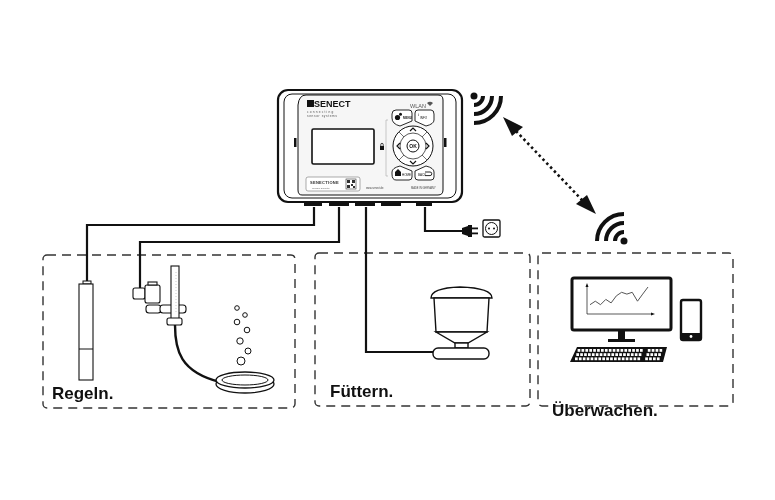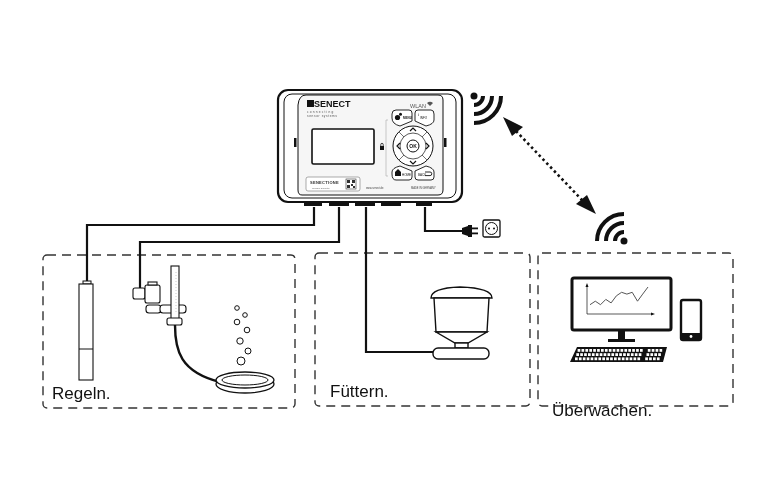--- a/index.html
+++ b/index.html
@@ -1,18 +1,18 @@
 <!DOCTYPE html>
 <html><head>
 <meta charset="utf-8">
 <style>
   html, body { margin:0; padding:0; background:#ffffff; }
   body { width:775px; height:500px; position:relative; overflow:hidden; font-family:"Liberation Sans", sans-serif; }
   #canvas { position:absolute; left:0; top:0; width:775px; height:500px; }
-  .zone-label { position:absolute; font-family:"Liberation Sans", sans-serif; font-weight:normal; font-size:17px; color:#111; }
+  .zone-label { position:absolute; font-family:"Liberation Sans", sans-serif; font-weight:bold; font-size:17px; color:#111; }
 </style>
 </head>
 <body>
 
 <svg id="canvas" viewBox="0 0 775 500" xmlns="http://www.w3.org/2000/svg">
 
   <g>
     <rect x="43" y="255" width="252" height="153" rx="4" fill="none" stroke="#333" stroke-width="1.4" stroke-dasharray="9 6"></rect>
   </g>
   <g>

